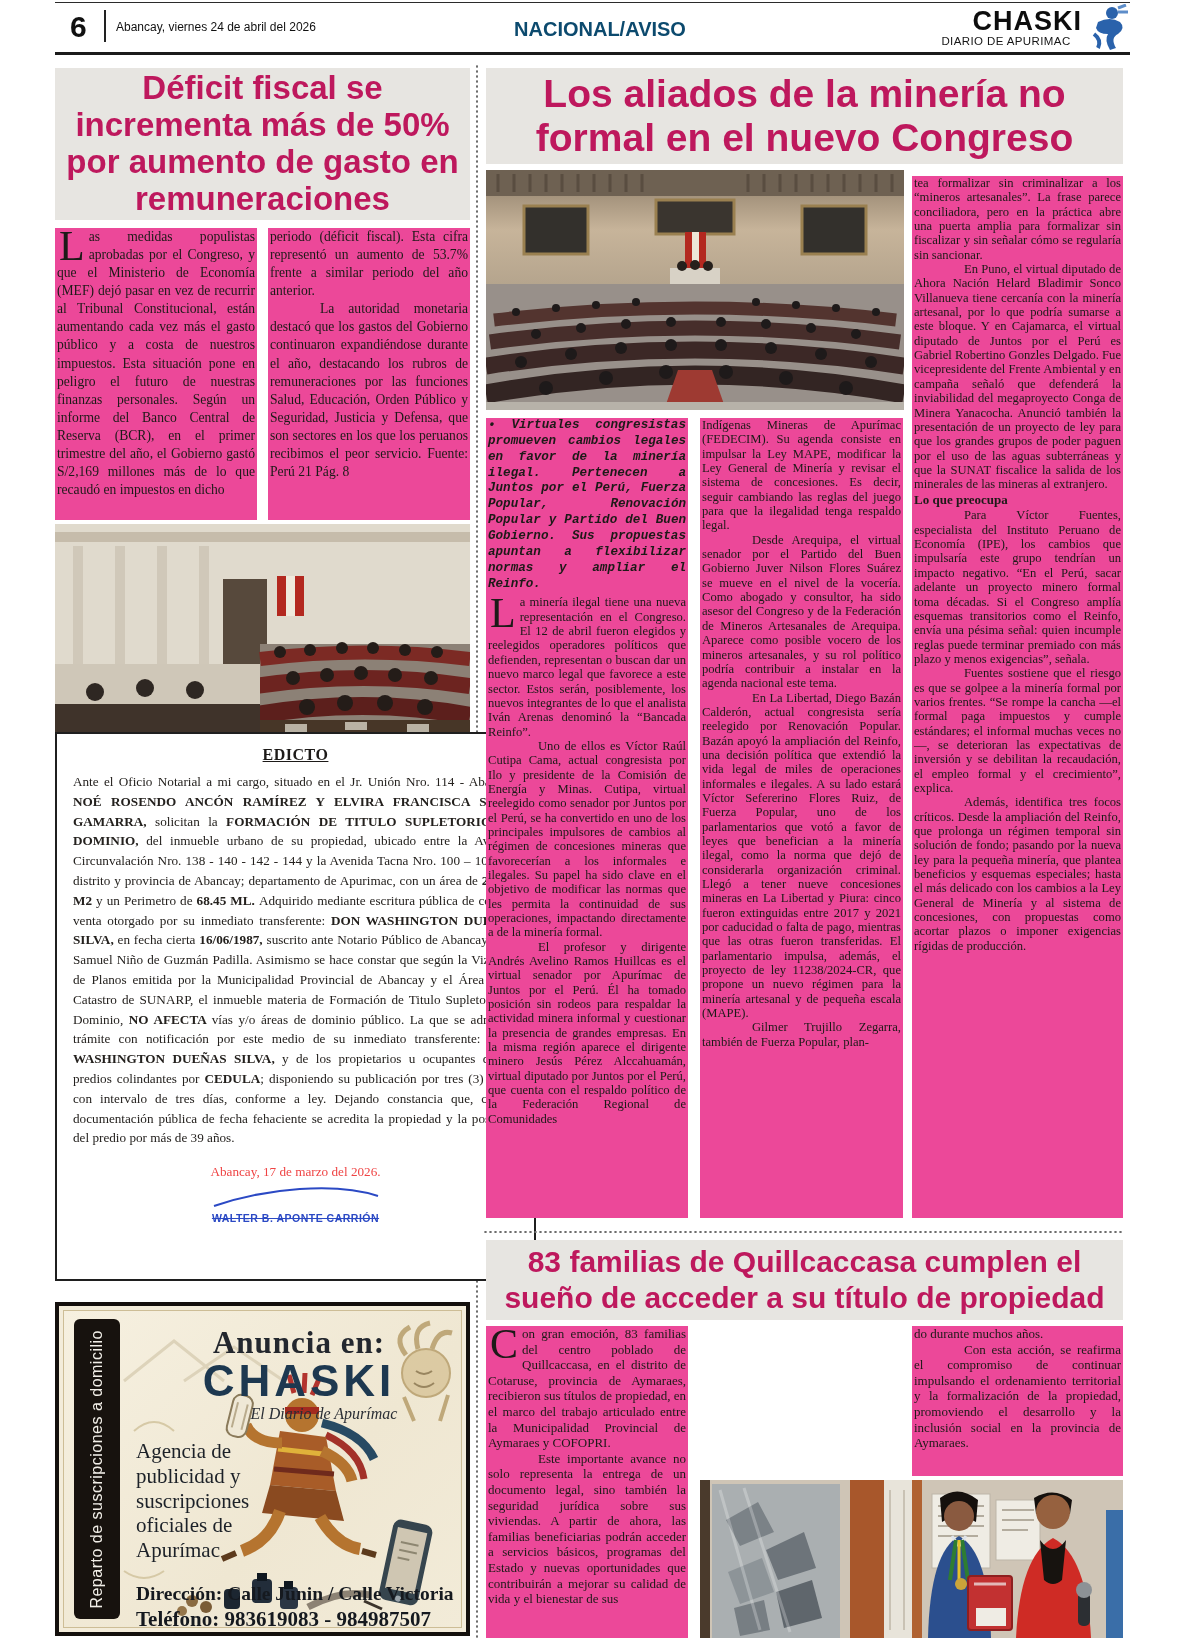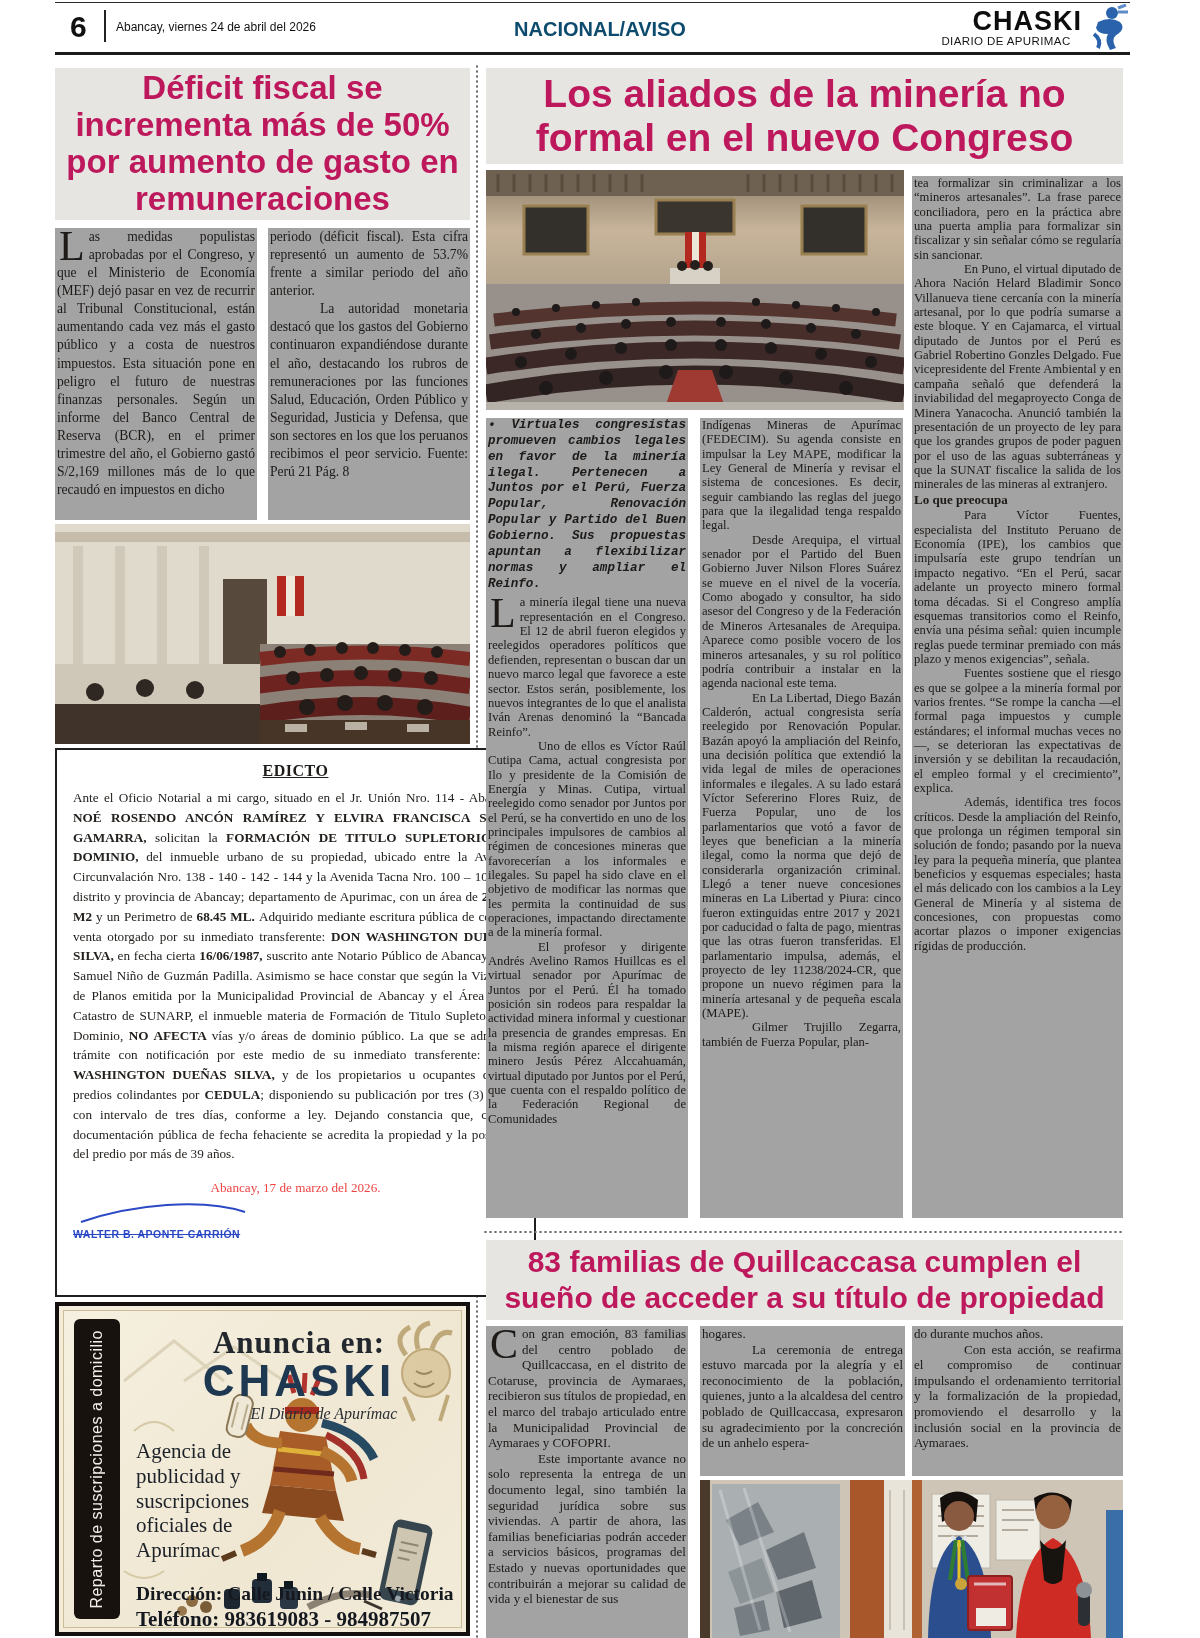--- a/index.html
+++ b/index.html
@@ -19,21 +19,21 @@
 
   
   .hbox{background:#e7e5e1;color:#be185d;font-family:"Liberation Sans",sans-serif;font-weight:bold;
         text-align:center;display:flex;align-items:center;justify-content:center;}
   .hbox-inner{width:100%;}
   .hl-left{font-size:33px;line-height:1.12;}
   .hl-right{font-size:39px;line-height:1.12;}
   .hl-bottom{font-size:30px;line-height:1.2;}
 
   
-  .col{background:#a3a3a3;overflow:hidden;text-align:justify;}
+  .col{background:#ec4899;overflow:hidden;text-align:justify;}
   .col p{margin:0;padding:0 2px;}
   .lbody{font-size:13.6px;line-height:1.33;}
   .rbody{font-size:12.6px;line-height:1.14;}
   .bbody{font-size:13px;line-height:1.2;}
   p.ind{text-indent:50px;}
   p.dc::first-letter{float:left;font-size:42px;line-height:33px;padding:2px 4px 0 2px;}
   .lead{font-family:Liberation Mono, monospace;font-style:italic;font-weight:bold;font-size:12.6px;line-height:1.26;margin-bottom:3px !important;}
   .subhead{font-weight:bold;font-size:13px;line-height:1.3;padding:0 2px;}
 
   
@@ -43,21 +43,21 @@
   
   .photo{overflow:hidden;background:#888;}
   .photo svg{display:block;width:100%;height:100%;}
 
   
   .edicto{border:2px solid #1f1f1f;background:#fff;padding:10px 16px 6px 16px;box-sizing:border-box;overflow:hidden;}
   .edicto-title{text-align:center;font-weight:bold;font-size:16px;text-decoration:underline;margin:2px 0 8px 0;letter-spacing:.5px;}
   .edicto-body{font-size:13.2px;line-height:1.5;text-align:justify;color:#24211e;}
   .edicto-body .b{font-weight:bold;}
   .edicto-date{text-align:center;font-size:13.2px;margin-top:16px;color:#ef4444;}
-  .sig{margin-top:6px;color:#2b49c4;}
+  .sig{margin-top:6px;text-align:center;color:#2b49c4;}
   .sig-name{font-size:10.5px;font-weight:bold;letter-spacing:.5px;text-decoration:line-through;font-family:"Liberation Sans",sans-serif;}
 
   
   .ad{border:4px solid #14100d;background:#f3ecda;box-sizing:border-box;}
   .ad-inner{position:absolute;inset:4px;border:1px solid #cdbd96;background:
             linear-gradient(135deg,#f6f0e0 0%,#efe7d2 60%,#f2ebd8 100%);overflow:hidden;}
   .ad-strip{position:absolute;left:10px;top:8px;bottom:8px;width:46px;background:#17120e;border-radius:6px;
             display:flex;align-items:center;justify-content:center;}
   .ad-strip span{writing-mode:vertical-rl;transform:rotate(180deg);color:#f2efe8;
             font-family:"Liberation Sans",sans-serif;font-size:16px;letter-spacing:.5px;white-space:nowrap;}
@@ -153,21 +153,21 @@
       <rect x="0" y="140" width="205" height="80" fill="#cfc7b8"></rect>
       <g fill="#2e2722">
           <circle cx="40" cy="168" r="9"></circle>
           <circle cx="90" cy="164" r="9"></circle>
           <circle cx="140" cy="166" r="9"></circle>
         </g>
       <rect x="0" y="180" width="205" height="40" fill="#3f332a"></rect>
     </svg>
   </div>
 
-  <div class="abs edicto" style="left:55px;top:748px;width:481px;height:549px;">
+  <div class="abs edicto" style="left:55px;top:732px;width:481px;height:549px;">
     <div class="edicto-title">EDICTO</div>
     <div class="edicto-body"><span>Ante el Oficio Notarial a mi cargo, situado en el Jr. Unión Nro. 114 - Abancay, </span><span class="b">NOÉ ROSENDO ANCÓN RAMÍREZ Y ELVIRA FRANCISCA SOLÍS GAMARRA, </span><span>solicitan la </span><span class="b">FORMACIÓN DE TITULO SUPLETORIO DE DOMINIO, </span><span>del inmueble urbano de su propiedad, ubicado entre la Avenida Circunvalación Nro. 138 - 140 - 142 - 144 y la Avenida Tacna Nro. 100 – 102, del distrito y provincia de Abancay; departamento de Apurimac, con un área de </span><span class="b">252.38 M2 </span><span>y un Perimetro de </span><span class="b">68.45 ML. </span><span>Adquirido mediante escritura pública de compra venta otorgado por su inmediato transferente: </span><span class="b">DON WASHINGTON DUEÑAS SILVA, </span><span>en fecha cierta </span><span class="b">16/06/1987, </span><span>suscrito ante Notario Público de Abancay: Don Samuel Niño de Guzmán Padilla. Asimismo se hace constar que según la Vizacion de Planos emitida por la Municipalidad Provincial de Abancay y el Área de la Catastro de SUNARP, el inmueble materia de Formación de Titulo Supletorio de Dominio, </span><span class="b">NO AFECTA </span><span>vías y/o áreas de dominio público. La que se admite a trámite con notificación por este medio de su inmediato transferente: </span><span class="b">DON WASHINGTON DUEÑAS SILVA, </span><span>y de los propietarios u ocupantes de los predios colindantes por </span><span class="b">CEDULA</span><span>; disponiendo su publicación por tres (3) veces con intervalo de tres días, conforme a ley. Dejando constancia que, con la documentación pública de fecha fehaciente se acredita la propiedad y la posesión del predio por más de 39 años.</span></div>
     <div class="edicto-date">Abancay, 17 de marzo del 2026.</div>
     <div class="sig">
       <svg width="180" height="22" viewBox="0 0 180 22">
         <path d="M8,20 C60,2 130,-4 172,10" stroke="#2b49c4" stroke-width="2" fill="none"></path>
       </svg>
       <div class="sig-name">WALTER B. APONTE CARRIÓN</div>
       
       
@@ -335,24 +335,20 @@
   <div class="abs hdots" style="left:483px;top:1230px;width:640px;"></div>
 
   <div class="abs hbox" style="left:486px;top:1240px;width:637px;height:80px;">
     <div class="hbox-inner hl-bottom">83 familias de Quillcaccasa cumplen el sueño de acceder a su título de propiedad</div>
   </div>
 
   <div class="abs col bbody" style="left:486px;top:1326px;width:202px;height:312px;">
     <p class="dc">Con gran emoción, 83 familias del centro poblado de Quillcaccasa, en el distrito de Cotaruse, provincia de Aymaraes, recibieron sus títulos de propiedad, en el marco del trabajo articulado entre la Municipalidad Provincial de Aymaraes y COFOPRI.</p>
     <p class="ind">Este importante avance no solo representa la entrega de un documento legal, sino también la seguridad jurídica sobre sus viviendas. A partir de ahora, las familias beneficiarias podrán acceder a servicios básicos, programas del Estado y nuevas oportunidades que contribuirán a mejorar su calidad de vida y el bienestar de sus</p>
   </div>
-  <div class="abs col bbody" style="left:700px;top:1326px;width:205px;height:150px;">
-    <p>hogares.</p>
-    <p class="ind">La ceremonia de entrega estuvo marcada por la alegría y el reconocimiento de la población, quienes, junto a la alcaldesa del centro poblado de Quillcaccasa, expresaron su agradecimiento por la concreción de un anhelo espera-</p>
-  </div>
   <div class="abs col bbody" style="left:912px;top:1326px;width:211px;height:150px;">
     <p>do durante muchos años.</p>
     <p class="ind">Con esta acción, se reafirma el compromiso de continuar impulsando el ordenamiento territorial y la formalización de la propiedad, promoviendo el desarrollo y la inclusión social en la provincia de Aymaraes.</p>
   </div>
 
   <div class="abs photo" style="left:700px;top:1480px;width:423px;height:158px;">
     <svg viewBox="0 0 423 158" preserveAspectRatio="none">
       <rect width="423" height="158" fill="#cfc5b6"></rect>
       <rect x="0" width="10" height="158" fill="#4a3a2c"></rect>
       <rect x="150" width="34" height="158" fill="#a8572b"></rect>

